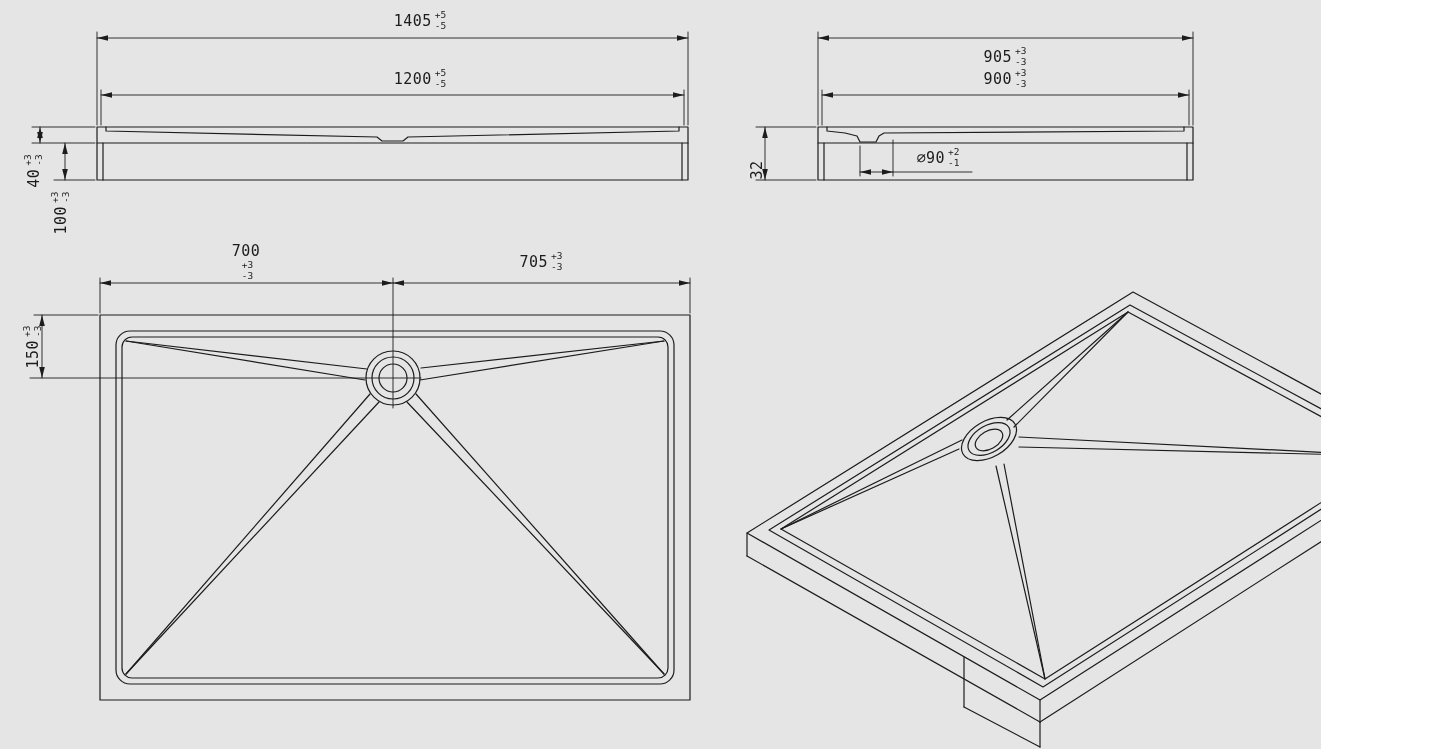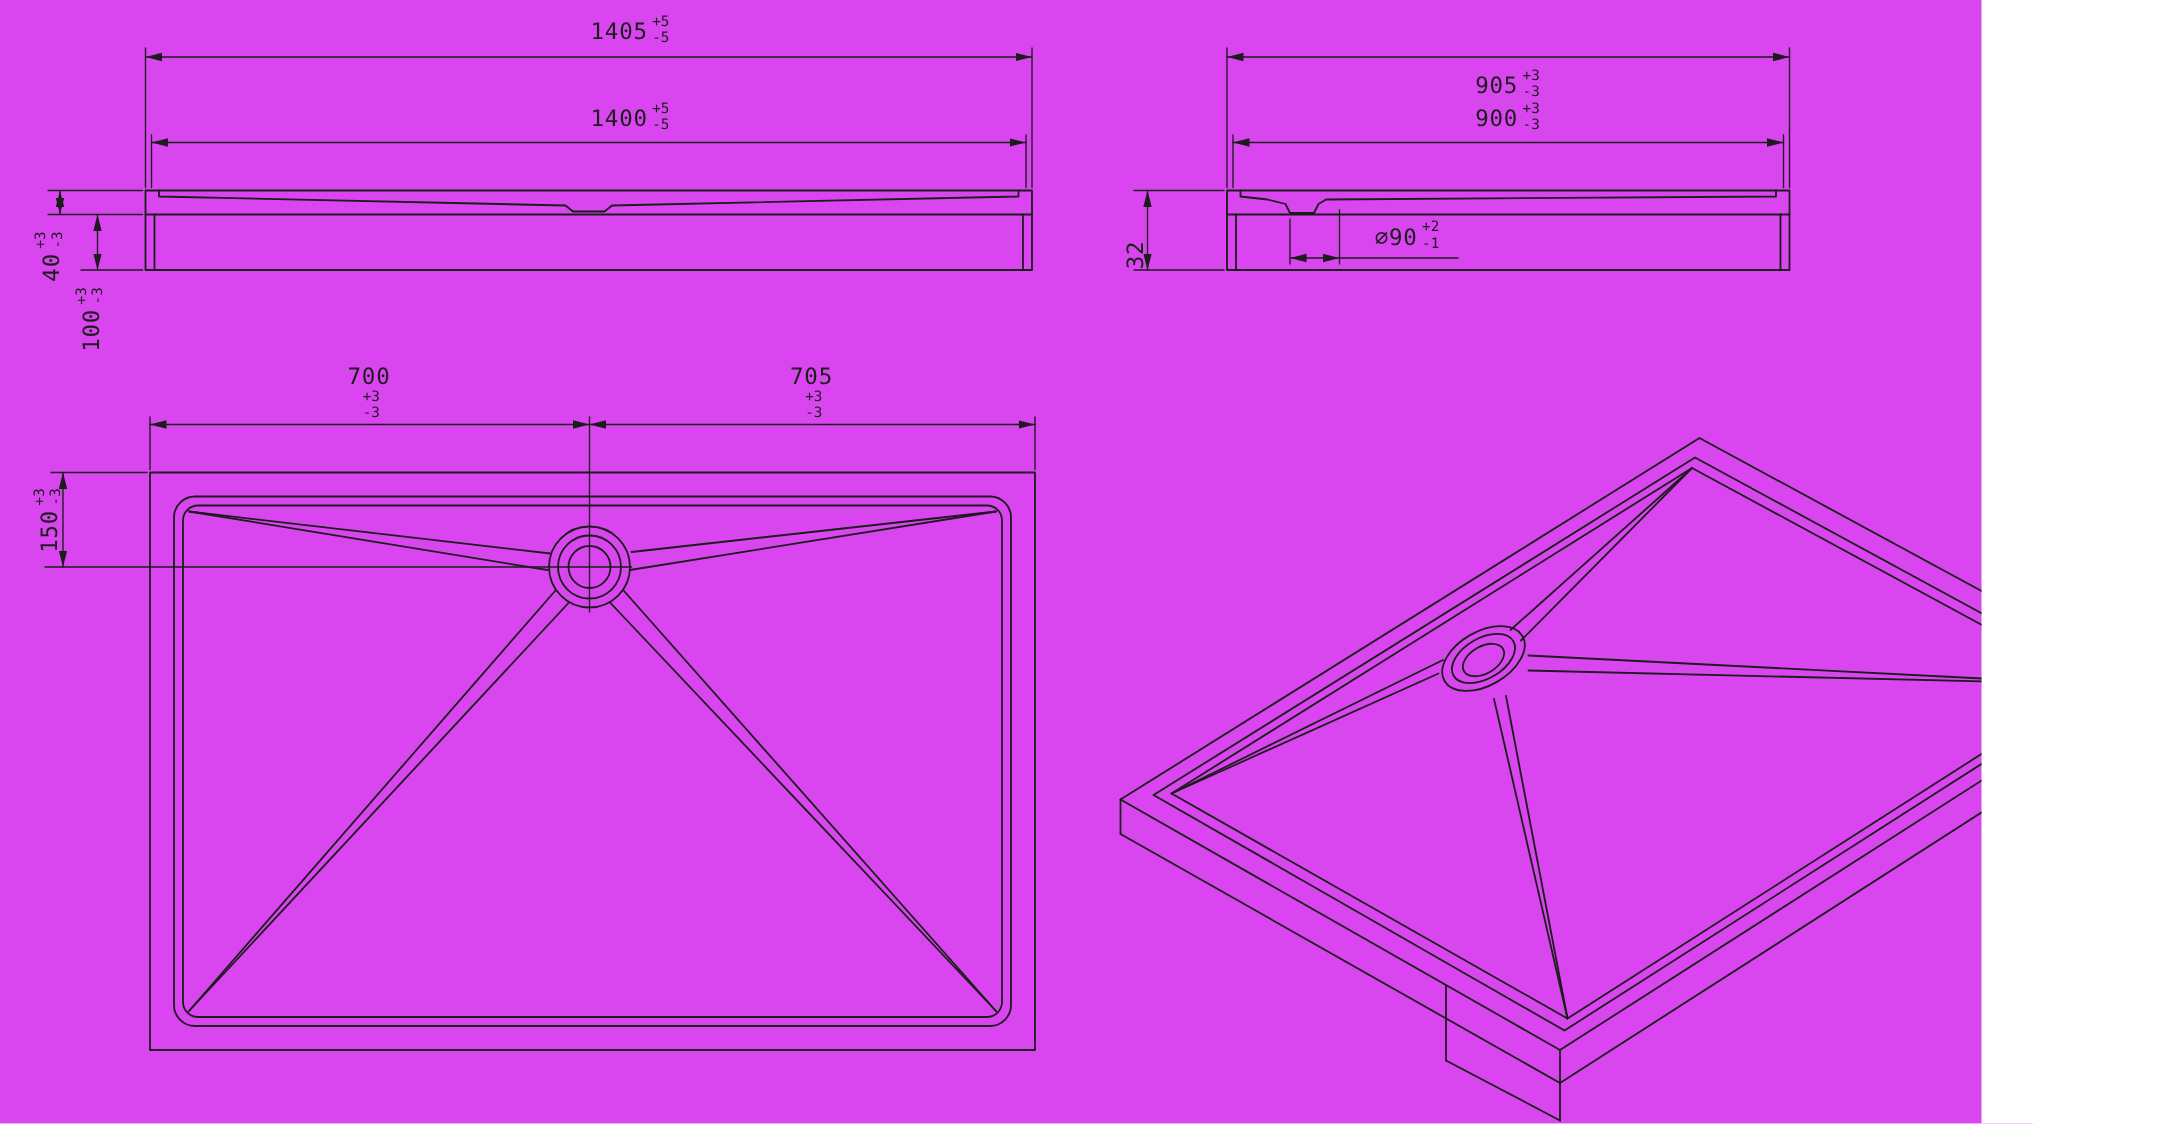--- a/index.html
+++ b/index.html
@@ -1,20 +1,20 @@
 <!DOCTYPE html>
 <html><head>
 <meta charset="utf-8">
 <style>
   * { margin:0; padding:0; box-sizing:border-box; }
   html,body { background:#ffffff; }
   body { font-family:"DejaVu Sans Mono", monospace; color:#1c1c1c; }
   .canvas {
     position:relative; width:1321px; height:749px;
-    background:#d946ef; overflow:hidden;
+    background:#e5e5e5; overflow:hidden;
   }
   svg.linework { position:absolute; left:0; top:0; width:1445px; height:749px; }
   .ln   { stroke:#1c1c1c; stroke-width:1.2; fill:none; stroke-linecap:round; stroke-linejoin:round; }
   .thin { stroke:#1c1c1c; stroke-width:0.9; fill:none; stroke-linecap:round; }
   line.dim { marker-start:url(#arw); marker-end:url(#arw); }
   .dim-label {
     position:absolute; display:flex; align-items:center; white-space:nowrap;
     font-size:15px; letter-spacing:0.5px; color:#1c1c1c;
     transform:translate(-50%,-50%);
   }
@@ -151,21 +151,21 @@
 
   <div class="dim-label" style="left:420px; top:21px;">
     <span>1405</span>
     <span class="tol">
       <span>+5</span>
       <span>-5</span>
     </span>
   </div>
 
   <div class="dim-label" style="left:420px; top:79px;">
-    <span>1400</span>
+    <span>1200</span>
     <span class="tol">
       <span>+5</span>
       <span>-5</span>
     </span>
   </div>
 
   <div class="dim-label vertical" style="left:34px; top:171px;">
     <span>40</span>
     <span class="tol">
       <span>+3</span>
@@ -210,21 +210,21 @@
   </div>
 
   <div class="dim-label" style="left:246px; top:262px;flex-direction:column;">
     <span>700</span>
     <span class="tol">
       <span>+3</span>
       <span>-3</span>
     </span>
   </div>
 
-  <div class="dim-label" style="left:541px; top:262px;flex-direction:column;">
+  <div class="dim-label" style="left:541px; top:262px;">
     <span>705</span>
     <span class="tol">
       <span>+3</span>
       <span>-3</span>
     </span>
   </div>
 
   <div class="dim-label vertical" style="left:33px; top:347px;">
     <span>150</span>
     <span class="tol">

